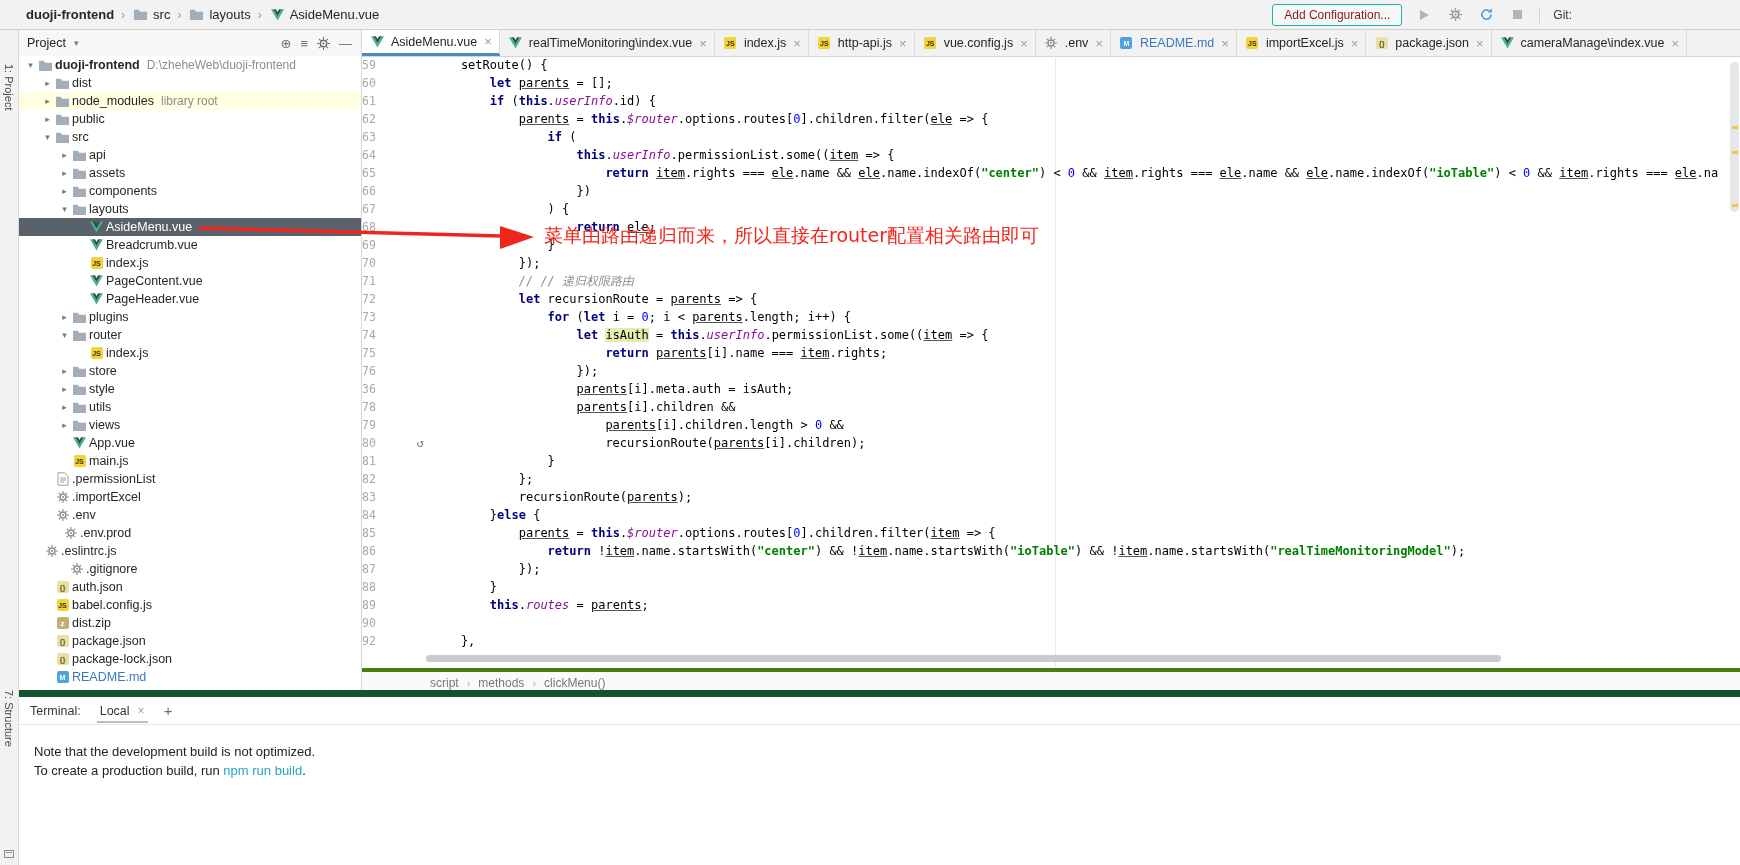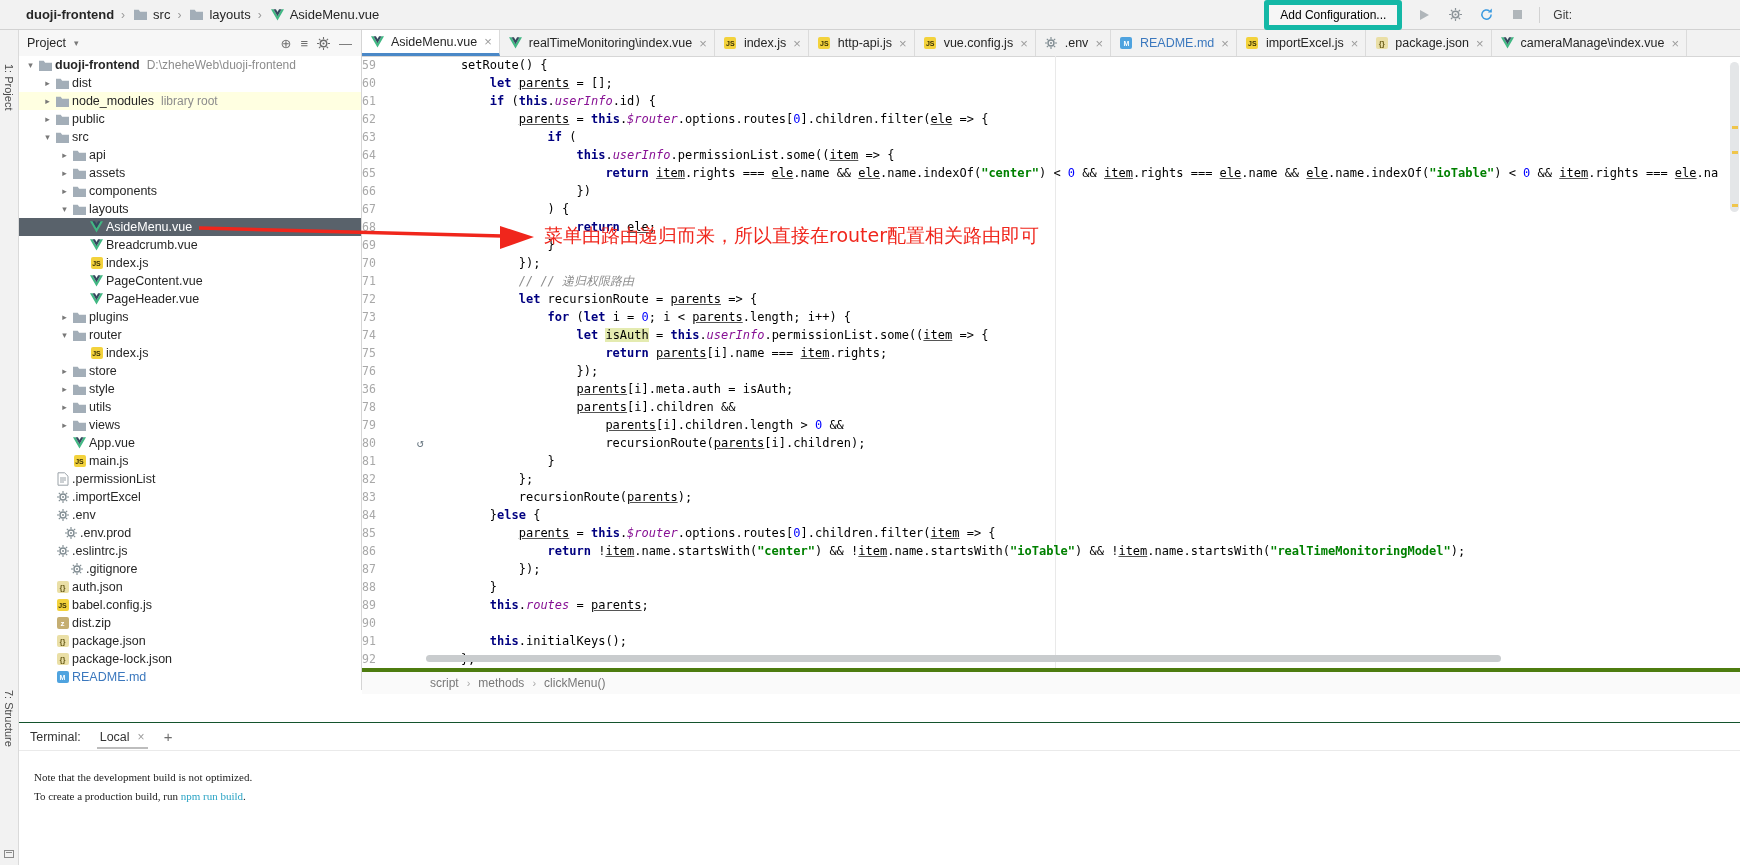--- a/index.html
+++ b/index.html
@@ -8,22 +8,22 @@
 
   
   #top-bar{position:absolute;left:0;top:0;width:100%;height:30px;background:#F2F2F2;
            border-bottom:1px solid #D2D2D2;display:flex;align-items:center;
            padding-left:26px;box-sizing:border-box;z-index:6;}
   #top-breadcrumb{display:flex;align-items:center;font-size:13px;}
   .bc-item{display:inline-flex;align-items:center;gap:4px;cursor:default;}
   .bc-item.bold span{font-weight:bold;}
   .bc-sep{color:#9A9A9A;margin:0 7px;font-size:12px;}
   #top-right{margin-left:auto;display:flex;align-items:center;gap:13px;padding-right:168px;}
-  #add-config-btn{border:5px solid #14b8a6;border-radius:3px;background:#F6F6F6;
-                  font-size:12px;color:#000000;padding:3px 11px;cursor:pointer;}
+  #add-config-btn{border:1px solid #14b8a6;border-radius:3px;background:#F6F6F6;
+                  font-size:12px;color:#7f1d1d;padding:3px 11px;cursor:pointer;}
   .tb-icon{display:inline-flex;align-items:center;justify-content:center;width:18px;height:18px;}
   #git-widget{display:flex;align-items:center;gap:4px;font-size:12px;color:#3B3B3B;}
   .tb-sep{width:1px;height:16px;background:#D2D2D2;}
 
   
   #left-stripe{position:absolute;left:0;top:30px;bottom:0;width:18px;background:#F2F2F2;
                border-right:1px solid #DADADA;z-index:5;}
   .vlabel{position:absolute;transform-origin:0 0;transform:rotate(90deg);
           font-size:11px;color:#4A4A4A;white-space:nowrap;cursor:pointer;}
   #stripe-top-label{left:15px;top:34px;}
@@ -87,28 +87,28 @@
   #hscroll{position:absolute;left:64px;bottom:6px;width:1075px;height:7px;background:#C9CCCE;border-radius:4px;cursor:pointer;}
   #vscroll{position:absolute;right:1px;top:6px;width:9px;height:150px;background:#E4E6E8;border-radius:5px;cursor:pointer;}
   .stripe-mark{position:absolute;right:2px;width:6px;height:3px;background:#EFC54B;}
   #editor-breadcrumb{position:absolute;left:0;right:0;top:638px;height:22px;border-top:4px solid #4d7c0f;
                      display:flex;align-items:center;padding-left:68px;font-size:12px;color:#787878;background:#FAFAFA;}
   .ebc-item{cursor:pointer;}
   .ebc-sep{margin:0 8px;color:#A8A8A8;font-size:11px;}
 
   
   #terminal{position:absolute;left:18px;right:0;top:690px;bottom:0;background:#fff;
-            border-top:1px solid #14532d;box-sizing:border-box;z-index:3;margin-top:32px;}
+            border-top:7px solid #14532d;box-sizing:border-box;z-index:3;}
   #terminal-header{height:27px;display:flex;align-items:center;gap:16px;padding-left:12px;
                    font-size:12.5px;color:#333;border-bottom:1px solid #EAEAEA;}
   #terminal-tab{display:flex;align-items:center;gap:6px;padding:5px 3px 3px;border-bottom:2px solid #BDBDBD;cursor:pointer;}
   #terminal-tab .tab-close{font-size:12px;}
   #terminal-plus{color:#6E6E6E;font-size:15px;cursor:pointer;}
-  #terminal-lines{padding:17px 0 0 16px;font-family:Liberation Serif, serif;
-                  font-size:11px;line-height:19px;color:#222;white-space:pre;}
+  #terminal-lines{padding:17px 0 0 16px;font-family:Liberation Sans, sans-serif;
+                  font-size:13px;line-height:19px;color:#222;white-space:pre;}
   .t-cmd{color:#2AA3C4;}
 
   
   #annotation-svg{position:absolute;left:0;top:0;width:1740px;height:865px;z-index:40;pointer-events:none;}
   #annotation-text{position:absolute;left:544px;top:223px;font-size:19px;color:#F0261C;
                    z-index:41;white-space:nowrap;pointer-events:none;
                    font-family:"DejaVu Sans",sans-serif;}
 </style>
 </head>
 <body>
@@ -449,21 +449,21 @@
           <span class="chev"></span>
           <span class="ficon">
             <svg width="12" height="12" viewBox="0 0 12 12">
               <circle cx="6" cy="6" r="3" fill="none" stroke="#7F8B91" stroke-width="1.4"></circle>
               <circle cx="6" cy="6" r="1" fill="#7F8B91"></circle>
               <path d="M6 0v2M6 10v2M0 6h2M10 6h2M1.8 1.8l1.4 1.4M8.8 8.8l1.4 1.4M10.2 1.8L8.8 3.2M3.2 8.8l-1.4 1.4" stroke="#7F8B91" stroke-width="1.1"></path>
             </svg>
           </span>
           <span class="tlabel">.env.prod</span>
         </div>
-        <div class="tree-row" style="padding-left:23px">
+        <div class="tree-row" style="padding-left:12px">
           <span class="chev"></span>
           <span class="ficon">
             <svg width="12" height="12" viewBox="0 0 12 12">
               <circle cx="6" cy="6" r="3" fill="none" stroke="#7F8B91" stroke-width="1.4"></circle>
               <circle cx="6" cy="6" r="1" fill="#7F8B91"></circle>
               <path d="M6 0v2M6 10v2M0 6h2M10 6h2M1.8 1.8l1.4 1.4M8.8 8.8l1.4 1.4M10.2 1.8L8.8 3.2M3.2 8.8l-1.4 1.4" stroke="#7F8B91" stroke-width="1.1"></path>
             </svg>
           </span>
           <span class="tlabel">.eslintrc.js</span>
         </div>
@@ -637,21 +637,20 @@
           <div class="code-line"><span class="ln">81</span><span class="gut"></span><span class="ct"><span class="tk-p">                }</span></span></div>
           <div class="code-line"><span class="ln">82</span><span class="gut"></span><span class="ct"><span class="tk-p">            };</span></span></div>
           <div class="code-line"><span class="ln">83</span><span class="gut"></span><span class="ct"><span class="tk-p">            recursionRoute(</span><span class="tk-u">parents</span><span class="tk-p">);</span></span></div>
           <div class="code-line"><span class="ln">84</span><span class="gut"></span><span class="ct"><span class="tk-p">        }</span><span class="tk-k">else</span><span class="tk-p"> {</span></span></div>
           <div class="code-line"><span class="ln">85</span><span class="gut"></span><span class="ct"><span class="tk-p">            </span><span class="tk-u">parents</span><span class="tk-p"> = </span><span class="tk-k">this</span><span class="tk-p">.</span><span class="tk-f">$router</span><span class="tk-p">.options.routes[</span><span class="tk-n">0</span><span class="tk-p">].children.filter(</span><span class="tk-u">item</span><span class="tk-p"> =&gt; {</span></span></div>
           <div class="code-line"><span class="ln">86</span><span class="gut"></span><span class="ct"><span class="tk-p">                </span><span class="tk-k">return</span><span class="tk-p"> !</span><span class="tk-u">item</span><span class="tk-p">.name.startsWith(</span><span class="tk-s">"center"</span><span class="tk-p">) &amp;&amp; !</span><span class="tk-u">item</span><span class="tk-p">.name.startsWith(</span><span class="tk-s">"ioTable"</span><span class="tk-p">) &amp;&amp; !</span><span class="tk-u">item</span><span class="tk-p">.name.startsWith(</span><span class="tk-s">"realTimeMonitoringModel"</span><span class="tk-p">);</span></span></div>
           <div class="code-line"><span class="ln">87</span><span class="gut"></span><span class="ct"><span class="tk-p">            });</span></span></div>
           <div class="code-line"><span class="ln">88</span><span class="gut"></span><span class="ct"><span class="tk-p">        }</span></span></div>
           <div class="code-line"><span class="ln">89</span><span class="gut"></span><span class="ct"><span class="tk-p">        </span><span class="tk-k">this</span><span class="tk-p">.</span><span class="tk-f">routes</span><span class="tk-p"> = </span><span class="tk-u">parents</span><span class="tk-p">;</span></span></div>
           <div class="code-line"><span class="ln">90</span><span class="gut"></span><span class="ct"></span></div>
-          <div class="code-line"><span class="ln">91</span><span class="gut"></span><span class="ct"><span class="tk-p">        </span><span class="tk-k">this</span><span class="tk-p">.initialKeys();</span></span></div>
           <div class="code-line"><span class="ln">92</span><span class="gut"></span><span class="ct"><span class="tk-p">    },</span></span></div>
         </div>
       <div id="hscroll"></div>
       <div id="vscroll"></div>
       <div class="stripe-mark" style="top:70px"></div>
       <div class="stripe-mark" style="top:95px"></div>
       <div class="stripe-mark" style="top:148px"></div>
     </div>
     <div id="editor-breadcrumb">
         <span class="ebc-item">script</span>

